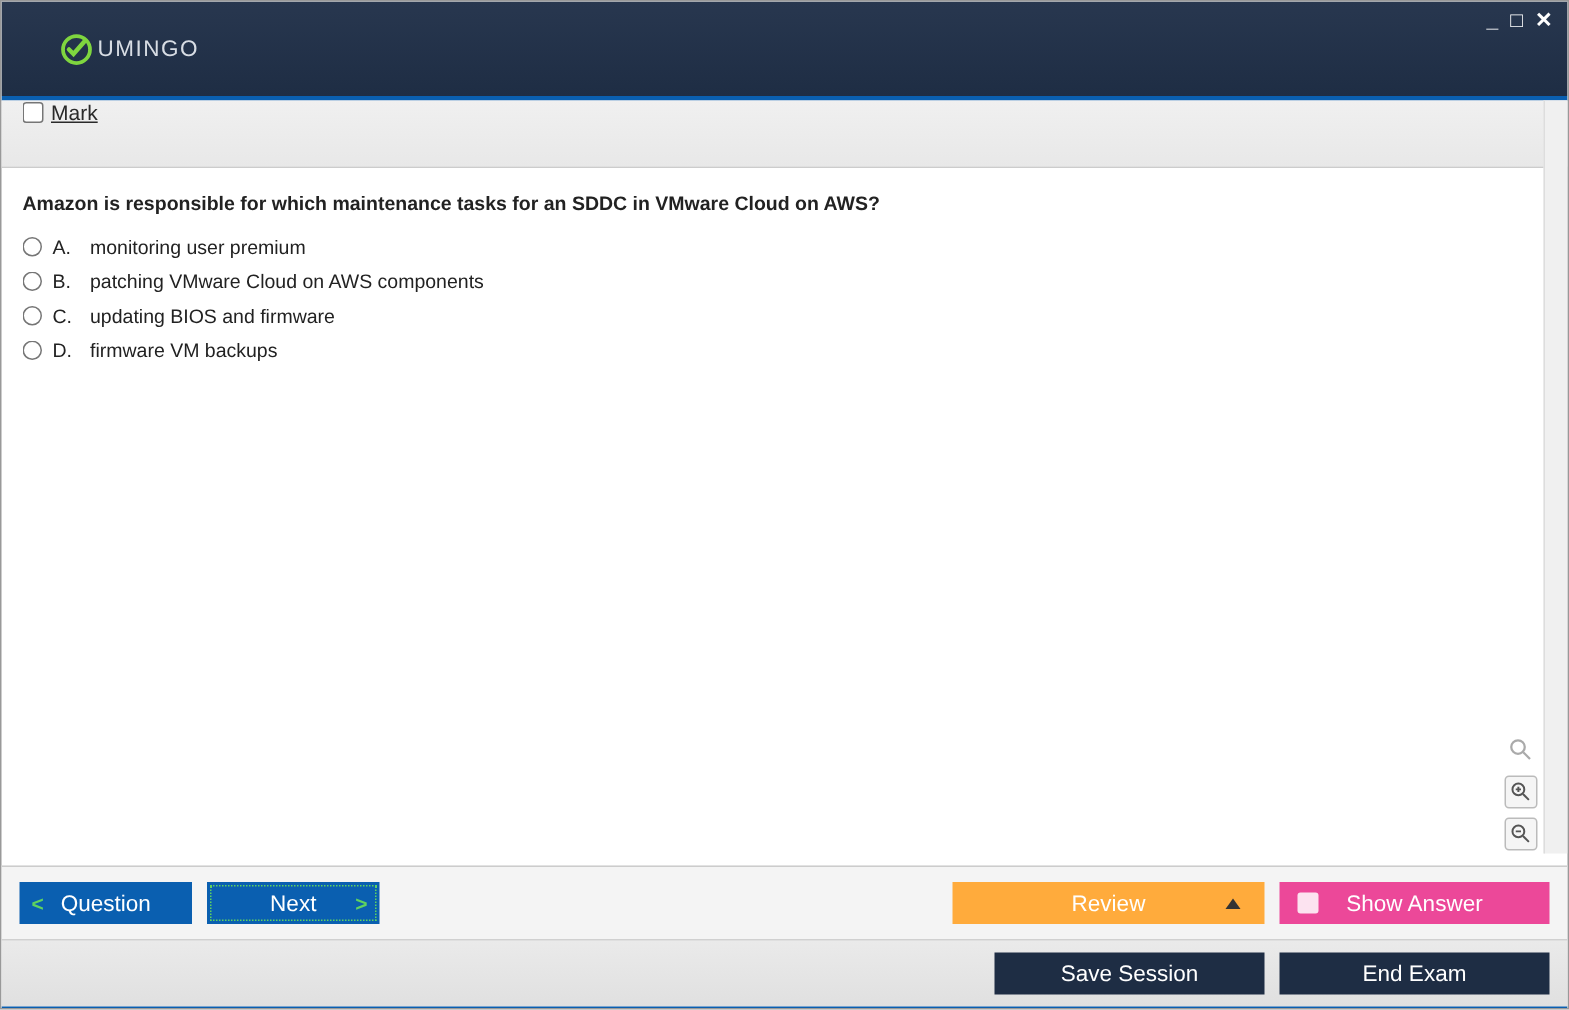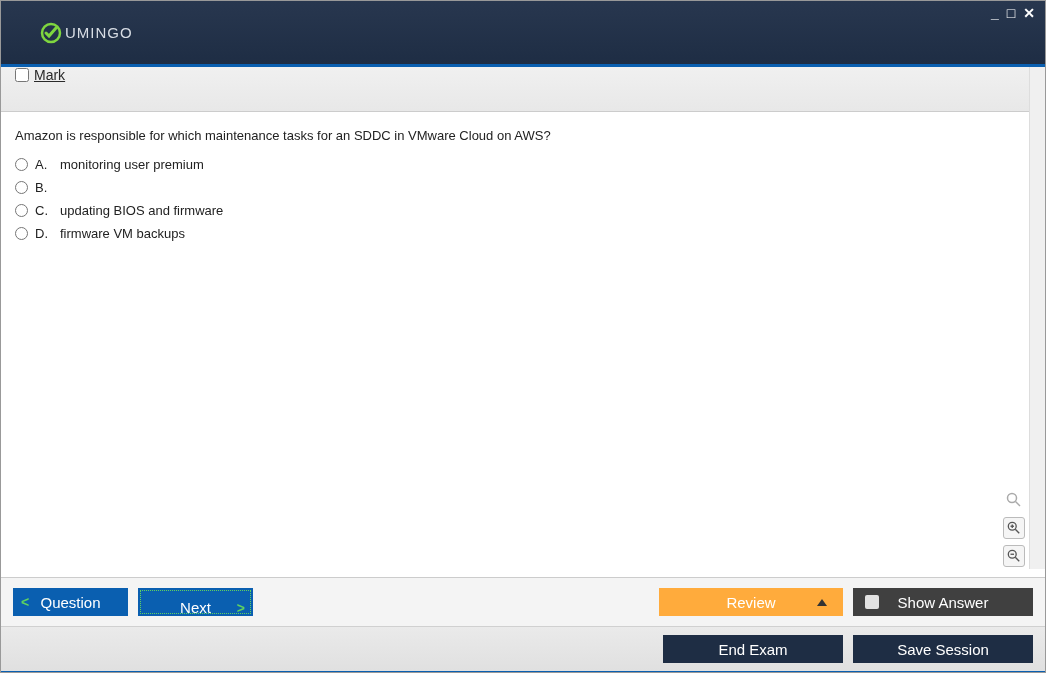--- a/index.html
+++ b/index.html
@@ -85,21 +85,21 @@
     color: #0a5fb0;
     font-weight: 700;
   }
   .content {
     padding: 16px 14px;
     height: 465px;
     overflow: auto;
     position: relative;
     color: #222;
   }
-  .question-text { font-size: 13px; margin-bottom: 14px; }
+  .question-text { font-size: 13px; margin-bottom: 14px; font-weight: bold; }
   .options { display: flex; flex-direction: column; gap: 8px; }
   .opt {
     display: flex;
     align-items: center;
     gap: 7px;
     font-size: 13px;
   }
   .opt input[type=radio] {
     width: 13px; height: 13px;
     accent-color: #0a5fb0;
@@ -158,26 +158,25 @@
     position: relative;
     font-family: inherit;
   }
   .btn-blue { background: #0a5fb0; width: 115px; }
   .btn-blue .arrow { position: absolute; font-size: 14px; font-weight: bold; color: #5fd35f; }
   .btn-blue .arrow.left { left: 8px; }
   .btn-blue .arrow.right { right: 8px; }
   .btn-next-dotted {
     outline: 1px dotted #5fd35f;
     outline-offset: -3px;
-    align-items: flex-end;
-  }
-  .btn-orange { background: #404040; width: 180px; }
+  }
+  .btn-orange { background: #ec4899; width: 180px; }
   .btn-review {
     background: #ffab3c;
-    width: 184px;
+    width: 208px;
     justify-content: center;
     gap: 38px;
   }
   .btn-review .tri {
     width: 0; height: 0;
     border-left: 5px solid transparent;
     border-right: 5px solid transparent;
     border-bottom: 7px solid #333;
     position: absolute;
     right: 16px;
@@ -232,20 +231,21 @@
   <div class="question-text">Amazon is responsible for which maintenance tasks for an SDDC in VMware Cloud on AWS?</div>
   <div class="options">
     <label class="opt">
       <input type="radio" name="ans" style="">
       <span class="letter">A.</span>
       <span>monitoring user premium</span>
     </label>
     <label class="opt">
       <input type="radio" name="ans" style="">
       <span class="letter">B.</span>
+      <span>patching VMware Cloud on AWS components</span>
     </label>
     <label class="opt">
       <input type="radio" name="ans" style="">
       <span class="letter">C.</span>
       <span>updating BIOS and firmware</span>
     </label>
     <label class="opt">
       <input type="radio" name="ans" style="">
       <span class="letter">D.</span>
       <span>firmware VM backups</span>
@@ -292,19 +292,19 @@
       <span>Review</span>
       <span class="tri"></span>
     </button>
     <button class="btn btn-orange">
       <span class="ico"></span>
       <span>Show Answer</span>
     </button>
   </div>
   <div class="footer-row second">
     <button class="btn btn-dark">
+      <span>Save Session</span>
+    </button>
+    <button class="btn btn-dark">
       <span>End Exam</span>
     </button>
-    <button class="btn btn-dark">
-      <span>Save Session</span>
-    </button>
   </div>
 </div>
 
 </body></html>

